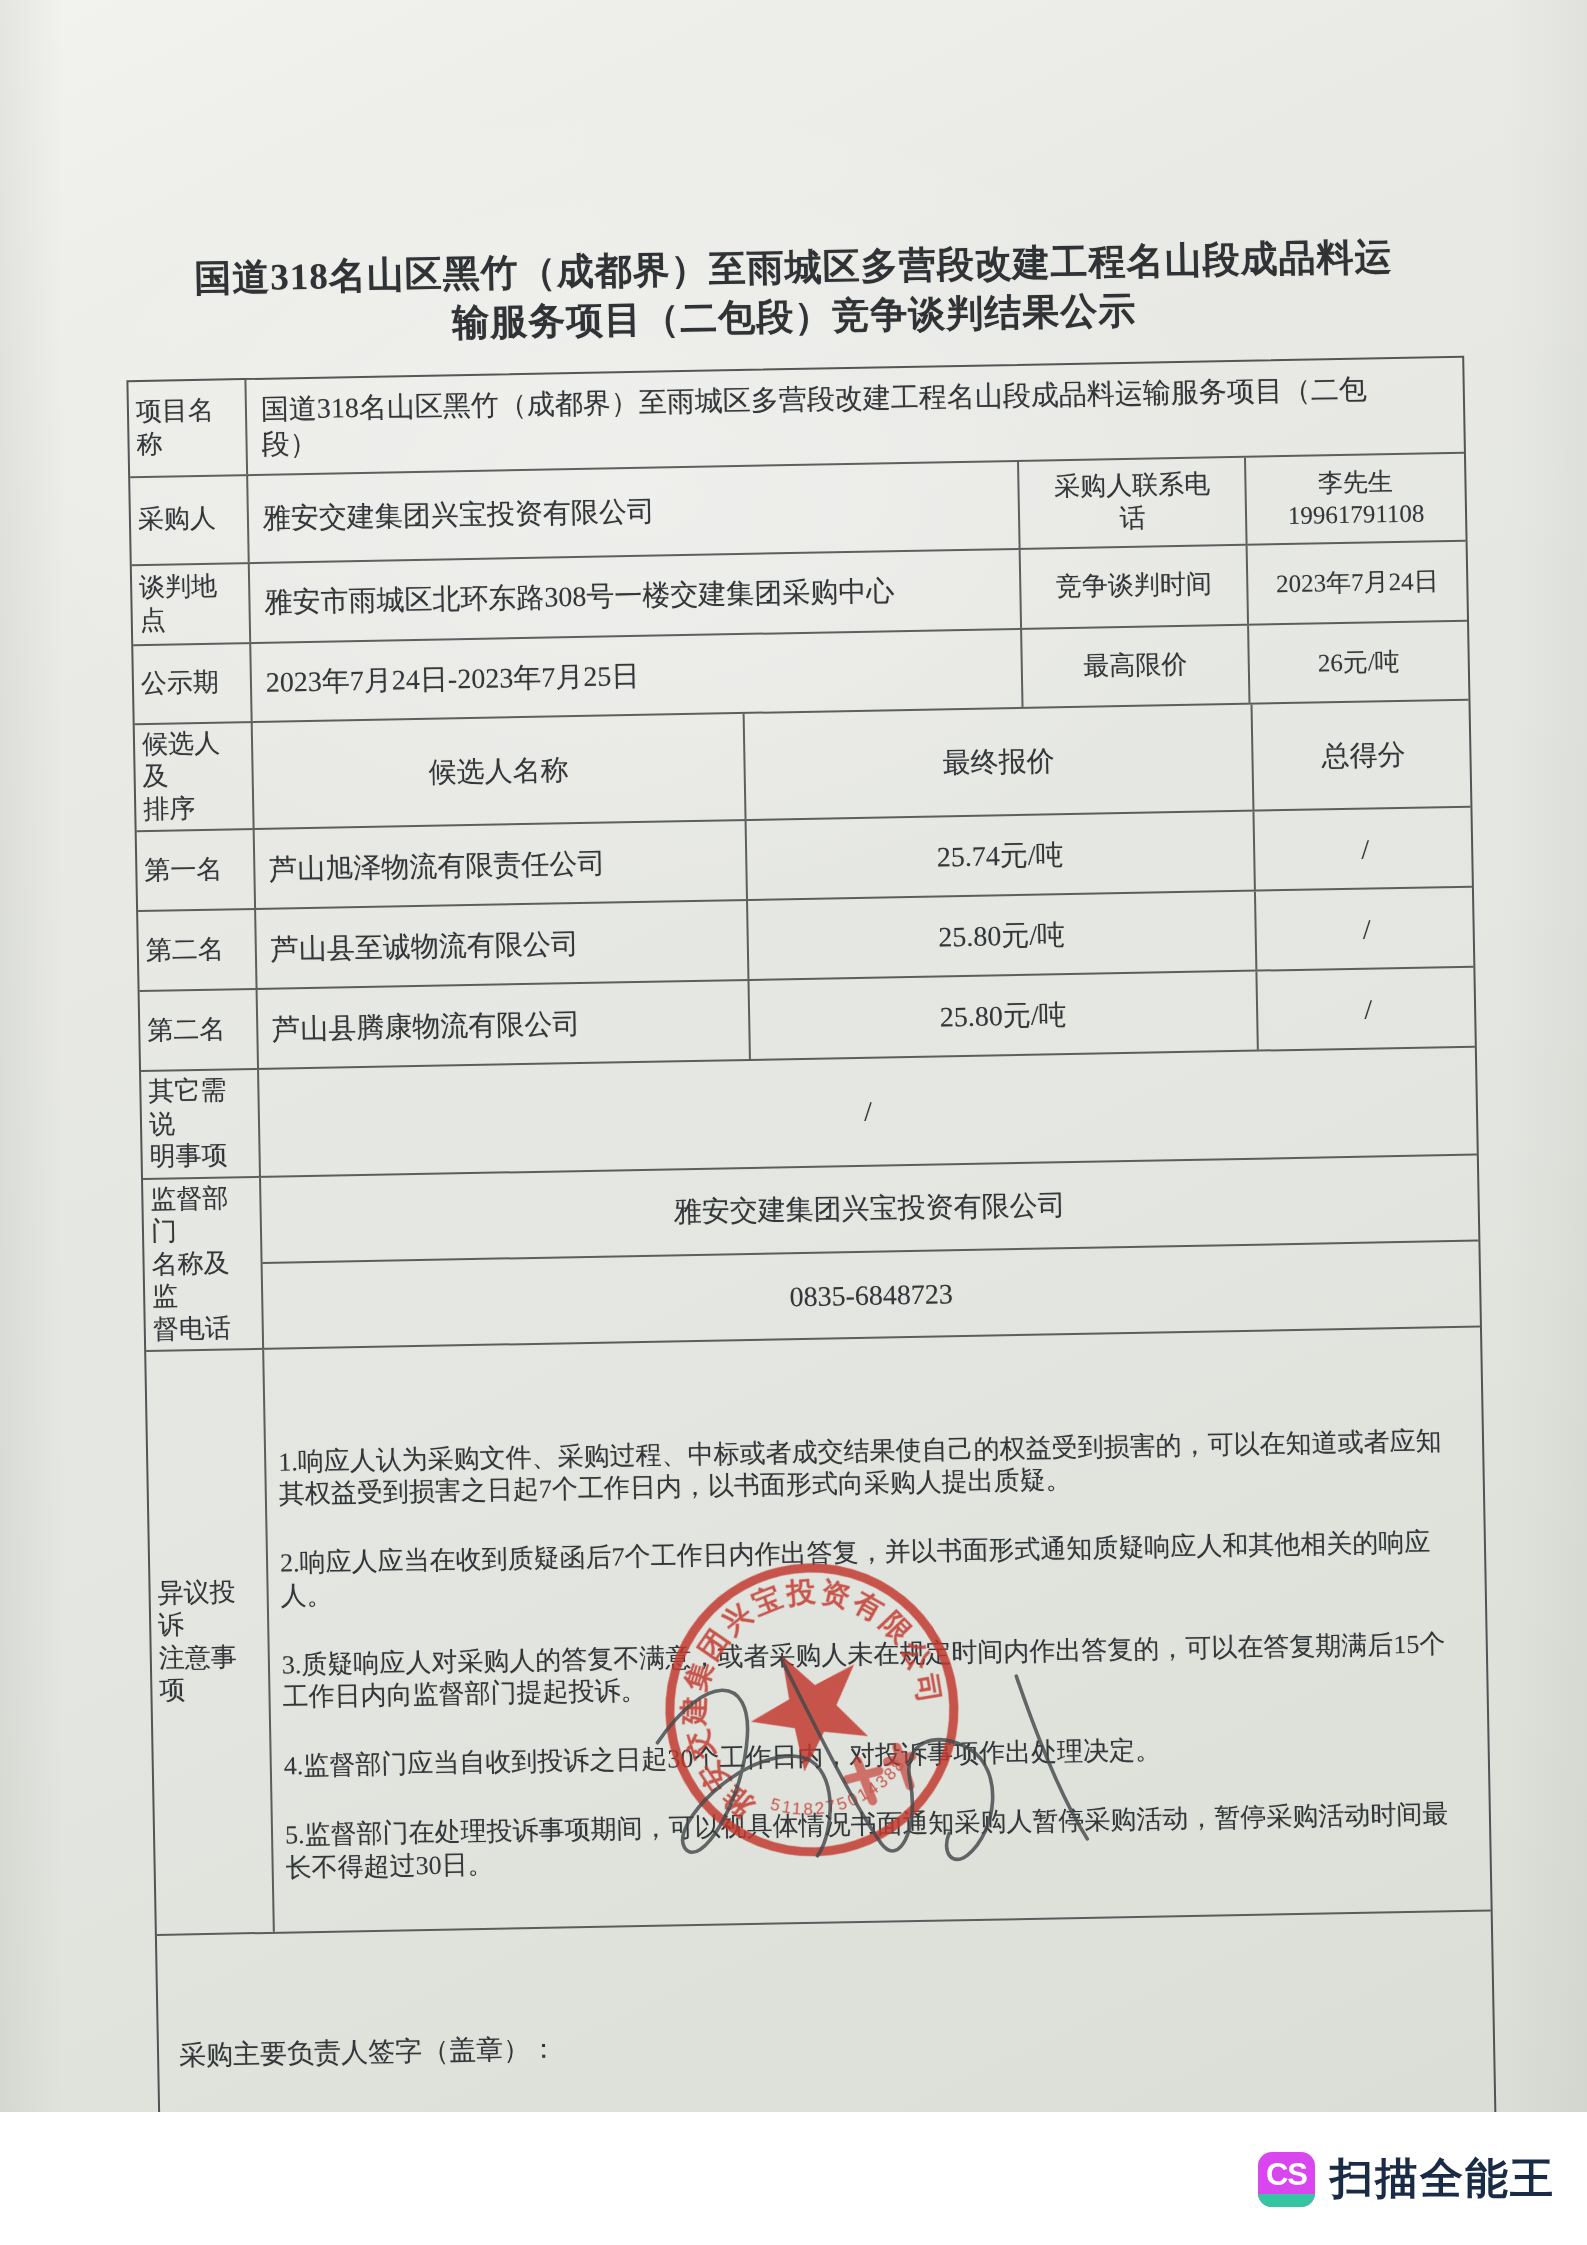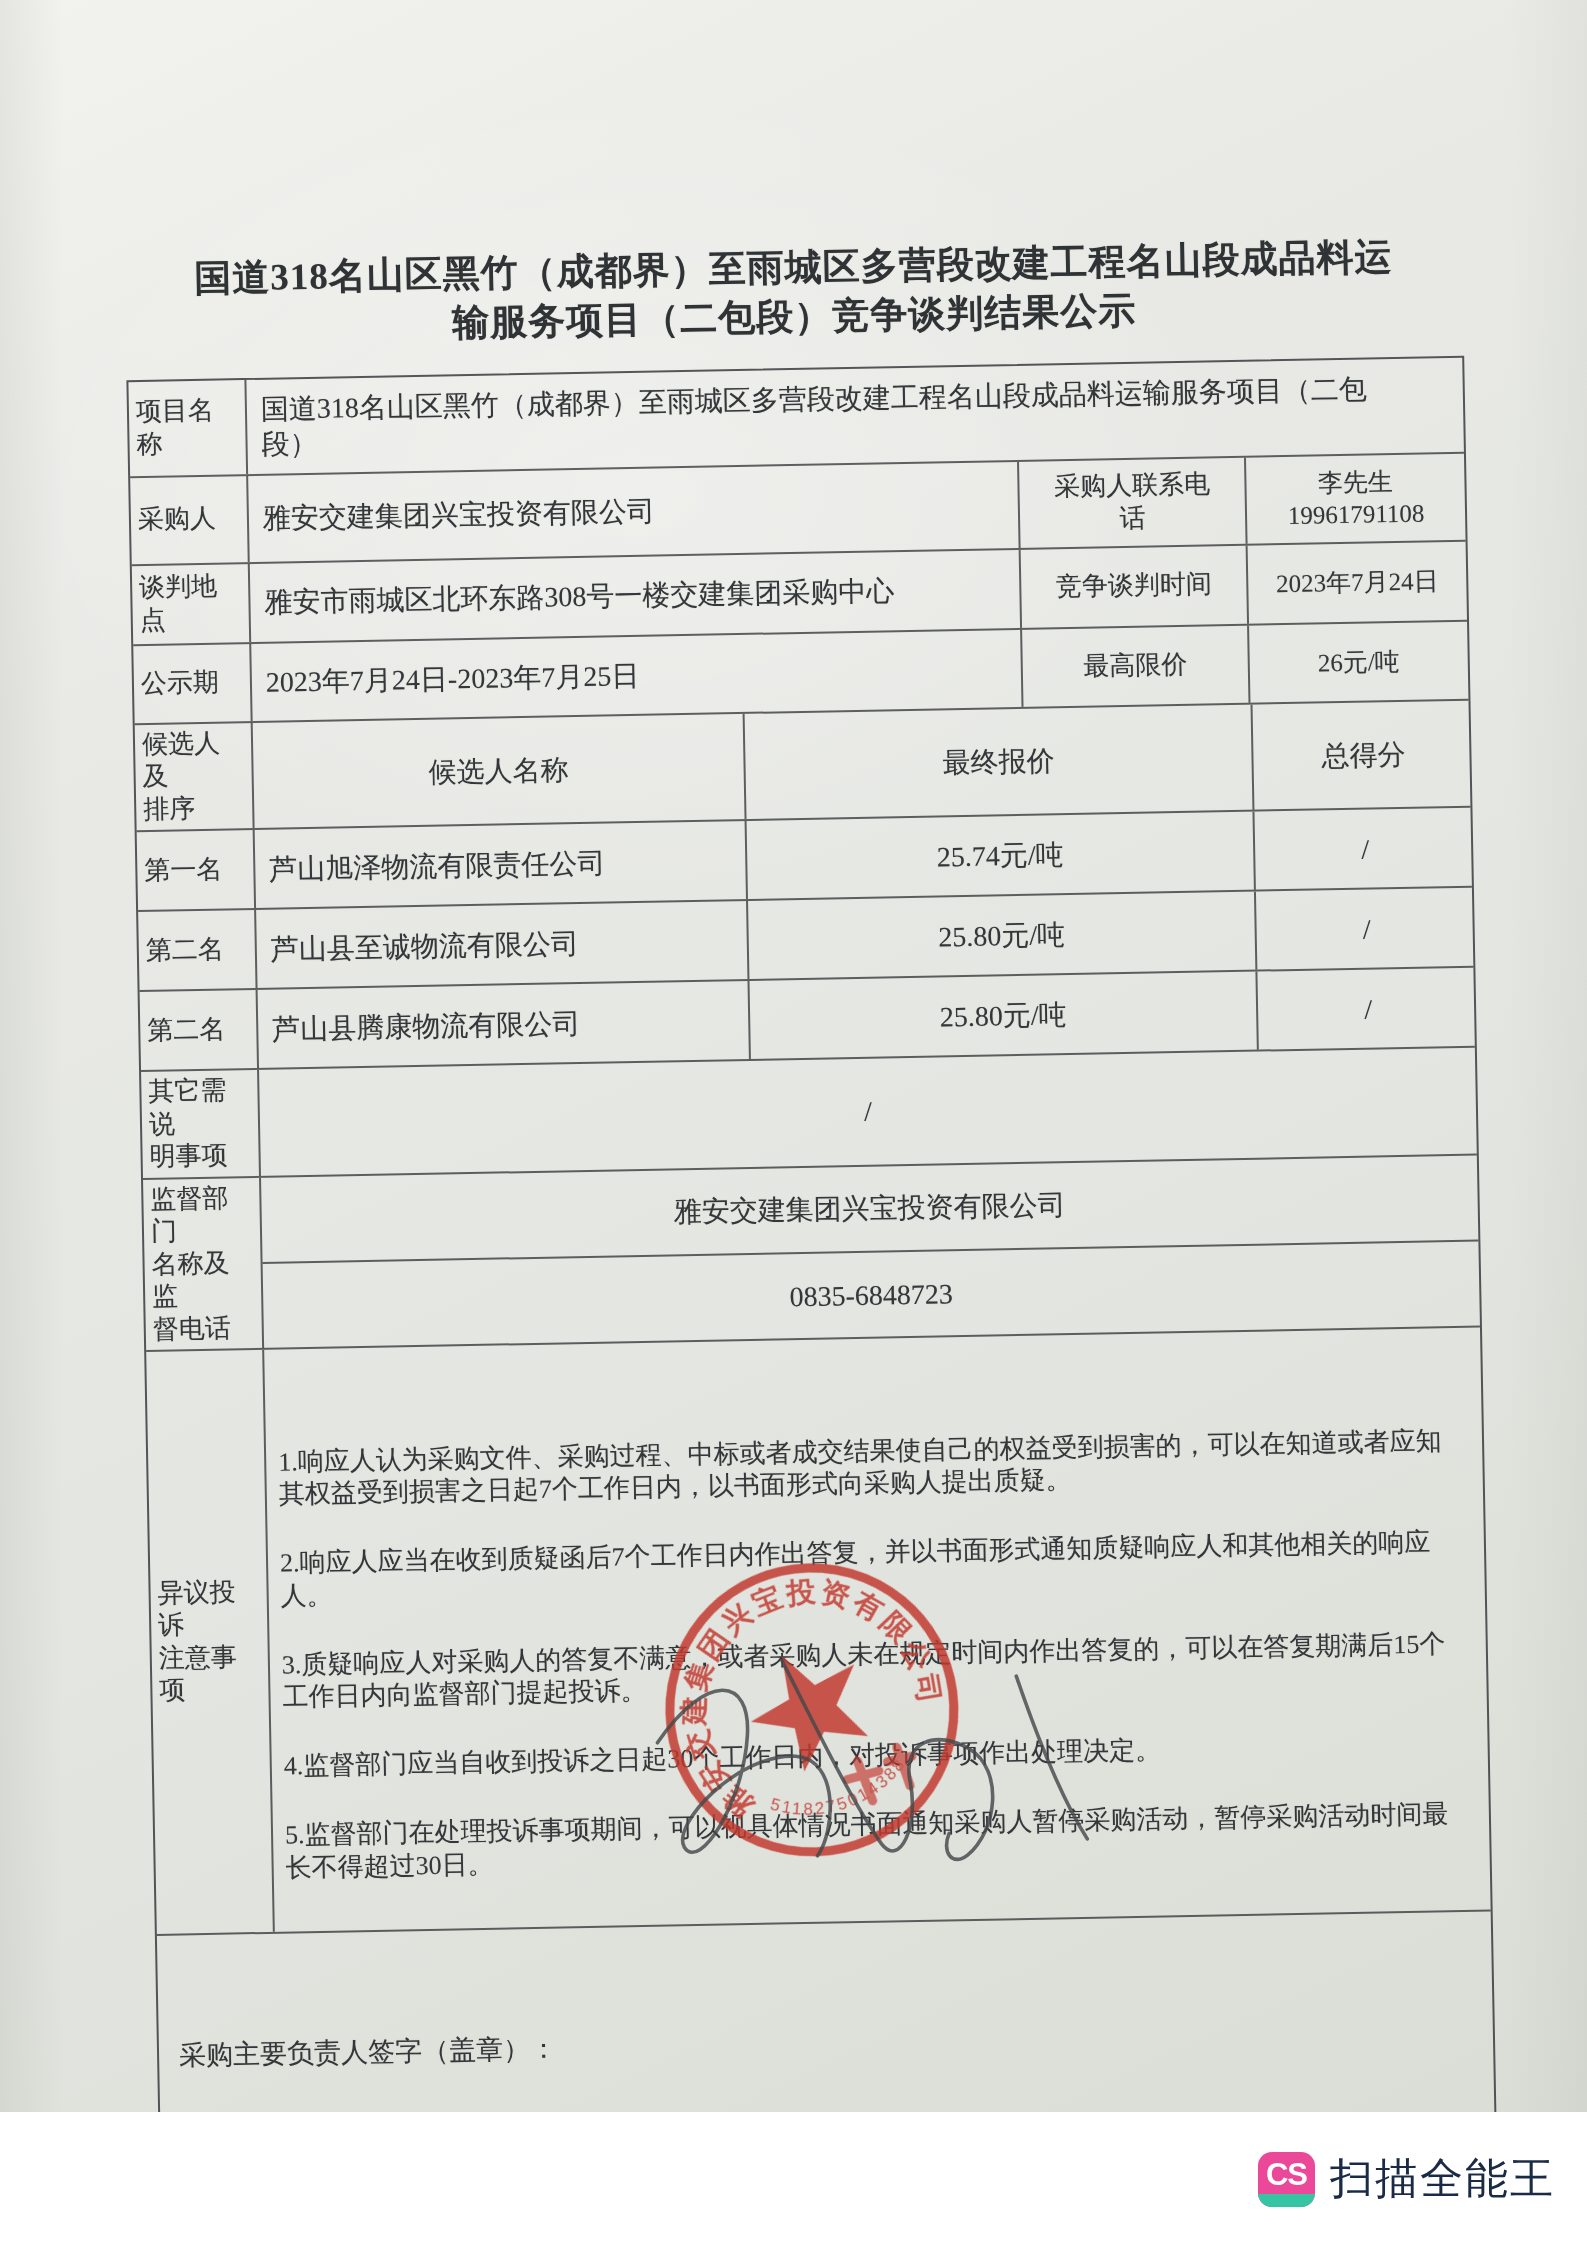--- a/index.html
+++ b/index.html
@@ -49,21 +49,21 @@
   .objection-text p{margin:0 0 4px 0;}
   .sigrow .cell{font-size:27px;}
   .sealwrap{position:absolute;left:436px;top:1296px;width:540px;height:350px;pointer-events:none;}
   .watermark-bar{position:absolute;left:0;top:2112px;width:1587px;height:133px;background:#ffffff;}
   .cam{position:absolute;right:32px;top:2150px;display:flex;align-items:center;
        font-family:"Liberation Sans",sans-serif;}
   .cam-icon{position:relative;width:57px;height:55px;border-radius:14px;overflow:hidden;
        display:flex;align-items:center;justify-content:center;}
   .cam-cs{color:#fff;font-weight:bold;font-size:31px;letter-spacing:-1px;position:relative;top:-4px;}
   .cam-teal{position:absolute;left:0;bottom:0;width:100%;height:13px;}
-  .cam-text{font-size:43px;font-weight:normal;margin-left:15px;letter-spacing:2px;}
+  .cam-text{font-size:43px;font-weight:bold;margin-left:15px;letter-spacing:2px;}
 </style>
 </head>
 <body>
 
 <div class="sheen"></div>
 
 <div class="doc">
 
   <div class="title">国道318名山区黑竹（成都界）至雨城区多营段改建工程名山段成品料运
 输服务项目（二包段）竞争谈判结果公示</div>
@@ -193,18 +193,18 @@
         <path d="M 382 212 C 416 234 408 294 378 318 C 362 330 352 314 360 296"></path>
         <path d="M 430 140 C 448 196 470 258 498 304"></path>
       </g>
     </svg>
   </div>
 
 </div>
 
 <div class="watermark-bar"></div>
 <div class="cam">
-  <div class="cam-icon" style="background: #ec4899;">
+  <div class="cam-icon" style="background: #d946ef;">
     <span class="cam-cs">CS</span>
     <span class="cam-teal" style="background: rgb(53, 197, 162);"></span>
   </div>
   <span class="cam-text" style="color: rgb(26, 43, 69);">扫描全能王</span>
 </div>
 
 </body></html>

